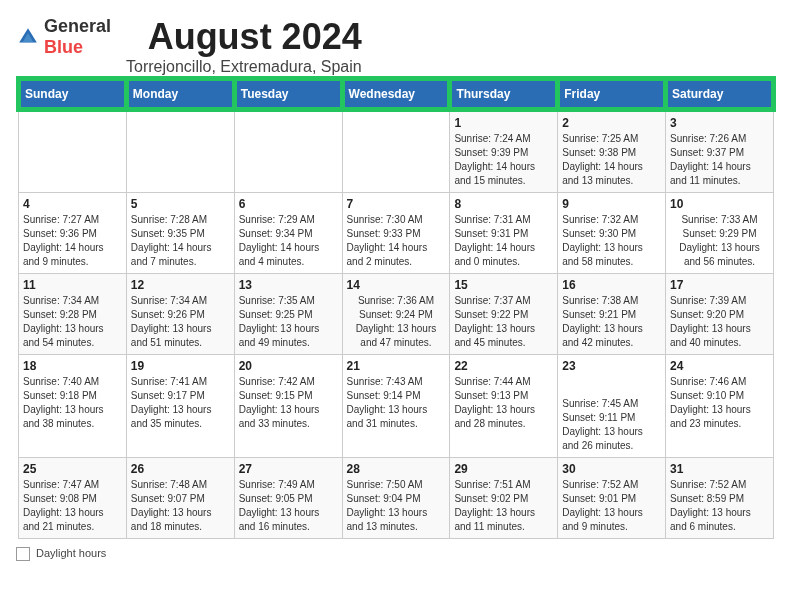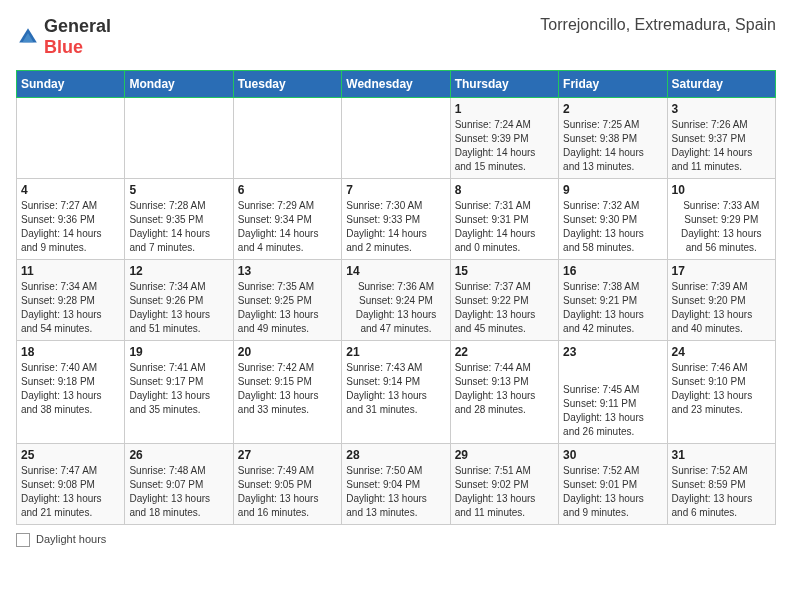--- a/index.html
+++ b/index.html
@@ -6,22 +6,22 @@
     body {
       font-family: Arial, sans-serif;
       background: #fff;
       width: 792px;
       min-height: 612px;
       padding: 16px;
     }
     .header-area {
       display: flex;
       align-items: flex-start;
-      justify-content: space-between;
-      margin-bottom: 12px;
+      margin-bottom: 0;
+      gap: 15px;
     }
     .logo {
       display: flex;
       align-items: center;
       gap: 4px;
     }
     .logo-text-general {
       font-size: 18px;
       font-weight: bold;
       color: #333;
@@ -52,21 +52,21 @@
       border-collapse: collapse;
       font-size: 11px;
     }
     thead tr th {
       background-color: #2a6db5;
       color: #fff;
       padding: 6px 4px;
       text-align: left;
       font-size: 12px;
       font-weight: bold;
-      border: 1px solid #22c55e;
+      border: 5px solid #22c55e;
     }
     tbody tr td {
       border: 1px solid #ccc;
       vertical-align: top;
       padding: 4px;
       min-height: 80px;
       background: #fff;
     }
     tbody tr:nth-child(odd) td {
       background: #f9f9f9;
@@ -110,20 +110,21 @@
     <svg class="logo-icon" viewBox="0 0 30 30">
       <polygon points="15,4 26,22 4,22" fill="#2a6db5"></polygon>
       <polygon points="15,10 22,22 8,22" fill="#5a9ed6" opacity="0.6"></polygon>
     </svg>
     <div>
       <span class="logo-text-general">General</span><br>
       <span class="logo-text-blue">Blue</span>
     </div>
   </div>
   <div class="title-area">
+    <div class="main-title">August 2024</div>
     <div class="subtitle">Torrejoncillo, Extremadura, Spain</div>
   </div>
 </div>
 
 <table>
   <thead>
     <tr>
     <th>Sunday</th>
         <th>Monday</th>
         <th>Tuesday</th>

